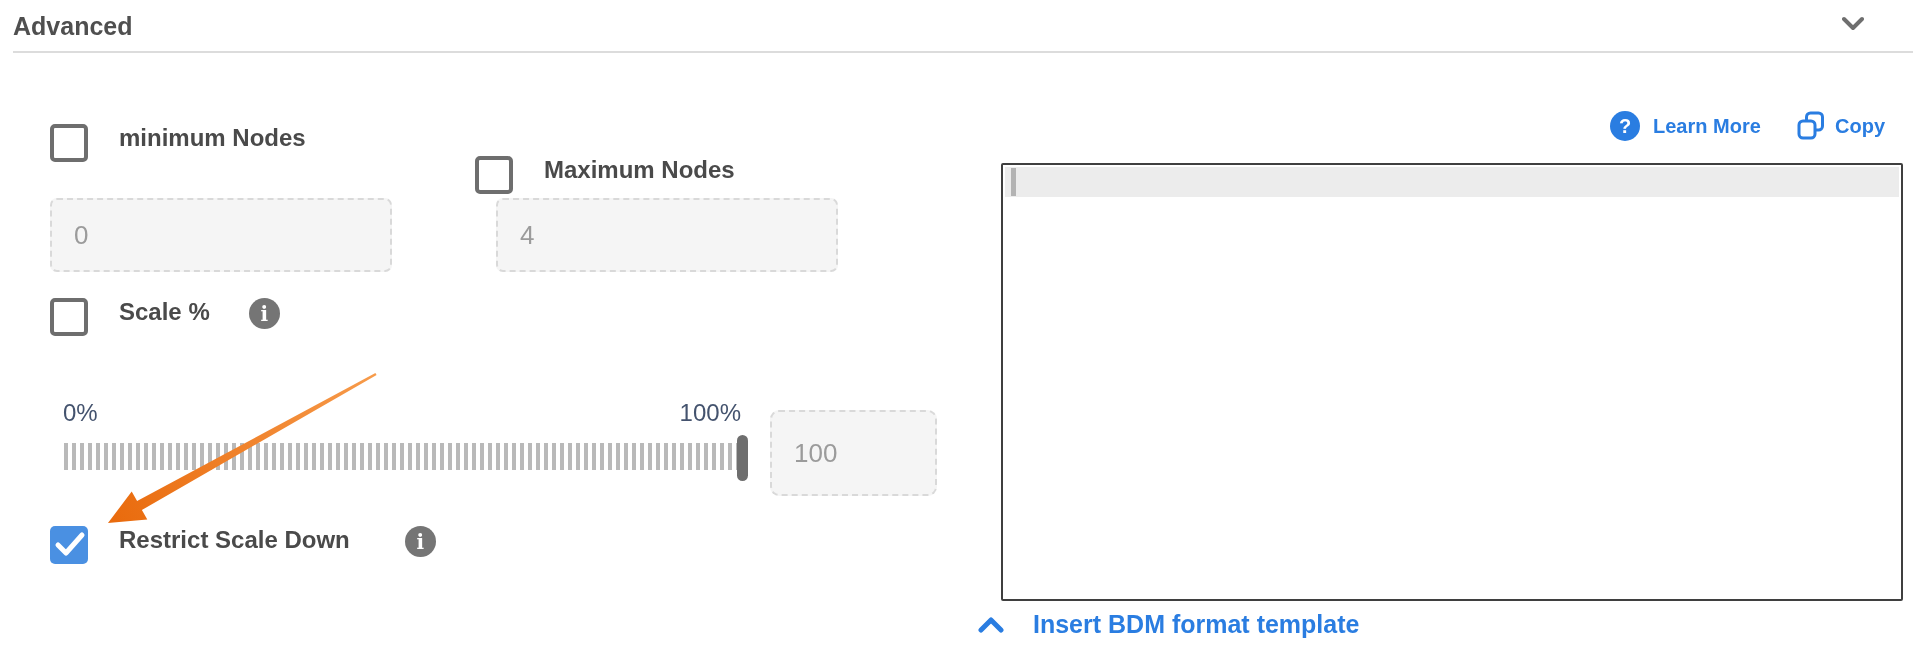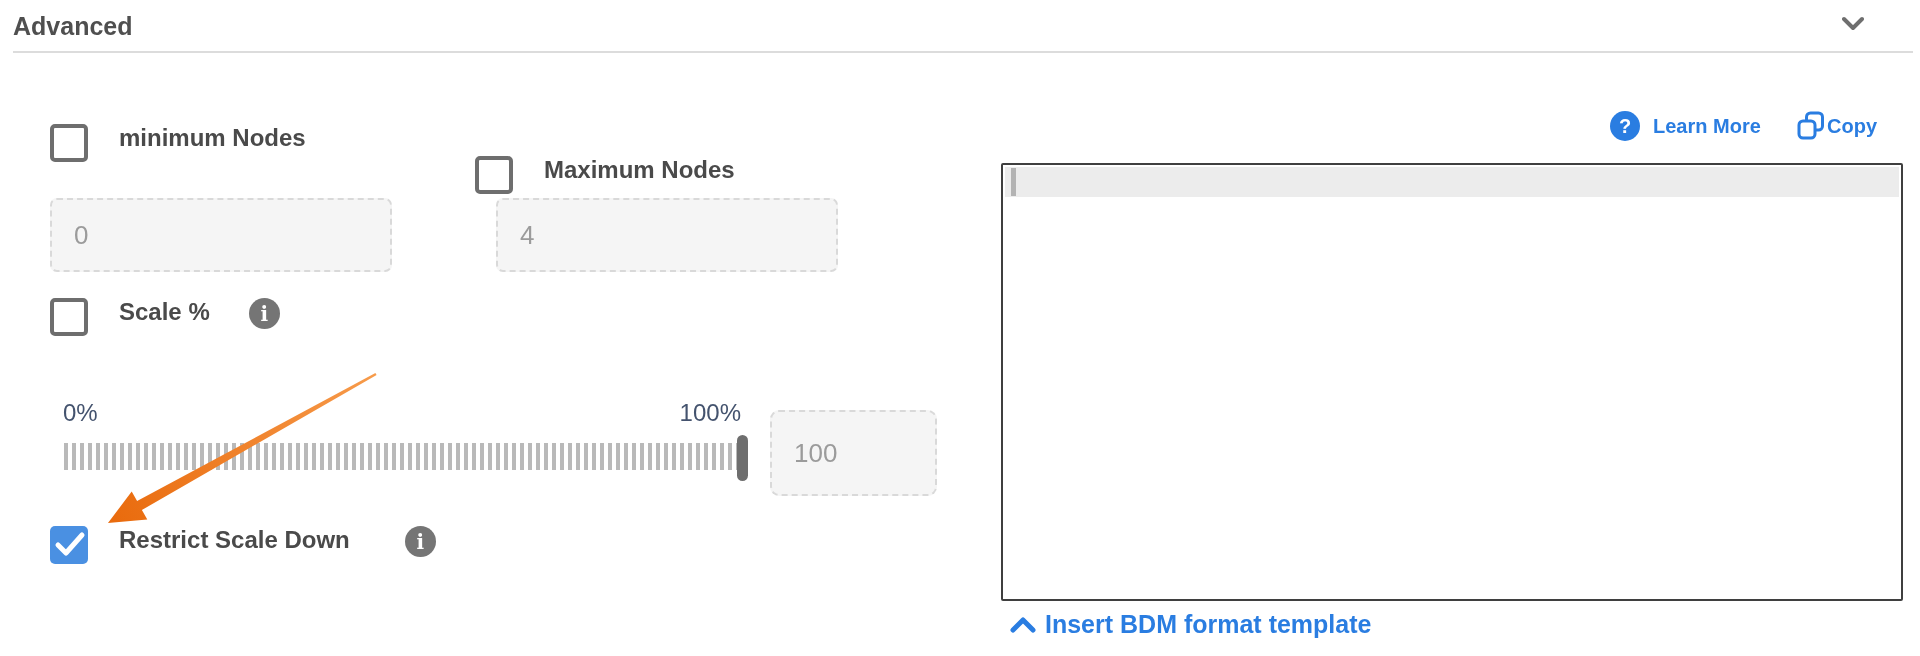--- a/index.html
+++ b/index.html
@@ -44,22 +44,22 @@
   .bdm-title { position:absolute; left:1002px; top:117px; font-size:25px; font-weight:600; color:#565656; }
   .link-row { position:absolute; display:flex; align-items:center; gap:13px; cursor:pointer; }
   .link-text { font-size:20px; font-weight:600; color:#2a7de1; white-space:nowrap; }
   .q-circle { width:30px; height:30px; border-radius:50%; background:#2a7de1; color:#fff;
               display:flex; align-items:center; justify-content:center;
               font-size:20px; font-weight:700; }
   .bdm-editor { position:absolute; left:1001px; top:163px; width:902px; height:438px;
                 border:2px solid #3f3f3f; border-radius:2px; background:#fff; cursor:text; }
   .active-line { position:absolute; left:2px; top:2px; width:894px; height:30px; background:#ececec; }
   .caret { position:absolute; left:6px; top:1px; width:5px; height:28px; background:#b3b3b3; }
-  .insert-row { position:absolute; left:1010px; top:610px; display:flex; align-items:center;
-                gap:9px; cursor:pointer; }
+  .insert-row { position:absolute; left:978px; top:610px; display:flex; align-items:center;
+                gap:29px; cursor:pointer; }
   .insert-text { font-size:25px; font-weight:600; color:#2a7de1; }
 
   .arrow-overlay { position:absolute; left:0; top:0; width:1920px; height:656px; pointer-events:none; }
 </style>
 </head>
 <body>
 
 <div class="canvas">
 
   <div class="adv-title">Advanced</div>
@@ -115,21 +115,21 @@
     </defs>
     <polygon points="375.4,373 137.1,501.1 131.7,491.5 108,523 147.3,519.5 141.9,509.9 376.6,375" fill="url(#ag)"></polygon>
   </svg>
 
 
   <div class="link-row" style="left:1610px; top:111px;">
     <div class="q-circle">?</div>
     <span class="link-text">Learn More</span>
   </div>
 
-  <div class="link-row" style="left:1797px; top:111px; gap:2px;">
+  <div class="link-row" style="left:1797px; top:111px; gap:10px;">
     <svg width="28" height="30" viewBox="0 0 28 30">
       <rect x="9.5" y="2" width="16" height="17" rx="4" fill="#fff" stroke="#2a7de1" stroke-width="3"></rect>
       <rect x="2" y="10" width="16" height="17" rx="4" fill="#fff" stroke="#2a7de1" stroke-width="3"></rect>
     </svg>
     <span class="link-text">Copy</span>
   </div>
 
   <div class="bdm-editor">
     <div class="active-line">
       <div class="caret"></div>

